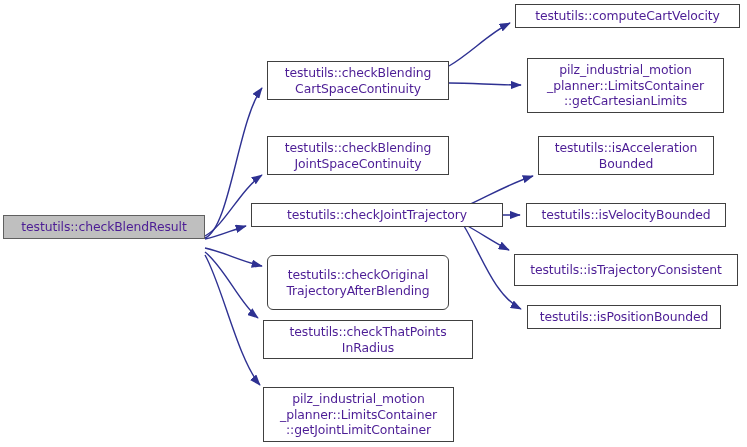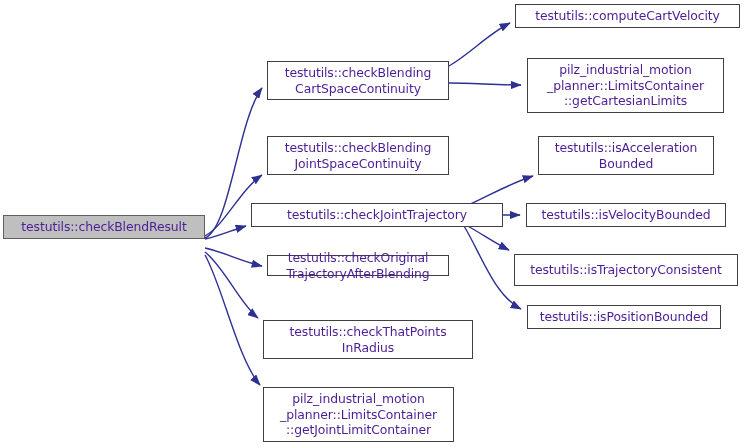--- a/index.html
+++ b/index.html
@@ -68,21 +68,21 @@
       </g>
   </svg>
 
   <div id="node-layer">
       <div class="node root" style="left: 3px; top: 215px; width: 202px; height: 24px;"><span>testutils::checkBlendResult</span></div>
       <div class="node" style="left: 267px; top: 61px; width: 182px; height: 39px;"><span>testutils::checkBlending
 CartSpaceContinuity</span></div>
       <div class="node" style="left: 267px; top: 136px; width: 182px; height: 39px;"><span>testutils::checkBlending
 JointSpaceContinuity</span></div>
       <div class="node" style="left: 251px; top: 203px; width: 252px; height: 24px;"><span>testutils::checkJointTrajectory</span></div>
-      <div class="node" style="left: 267px; top: 255px; width: 182px; height: 21px;"><span>testutils::checkOriginal
+      <div class="node" style="left: 267px; top: 255px; width: 182px; height: 55px; border-radius: 6px;"><span>testutils::checkOriginal
 TrajectoryAfterBlending</span></div>
       <div class="node" style="left: 263px; top: 320px; width: 210px; height: 39px;"><span>testutils::checkThatPoints
 InRadius</span></div>
       <div class="node" style="left: 263px; top: 387px; width: 191px; height: 55px;"><span>pilz_industrial_motion
 _planner::LimitsContainer
 ::getJointLimitContainer</span></div>
       <div class="node" style="left: 515px; top: 4px; width: 225px; height: 24px;"><span>testutils::computeCartVelocity</span></div>
       <div class="node" style="left: 527px; top: 58px; width: 197px; height: 55px;"><span>pilz_industrial_motion
 _planner::LimitsContainer
 ::getCartesianLimits</span></div>

